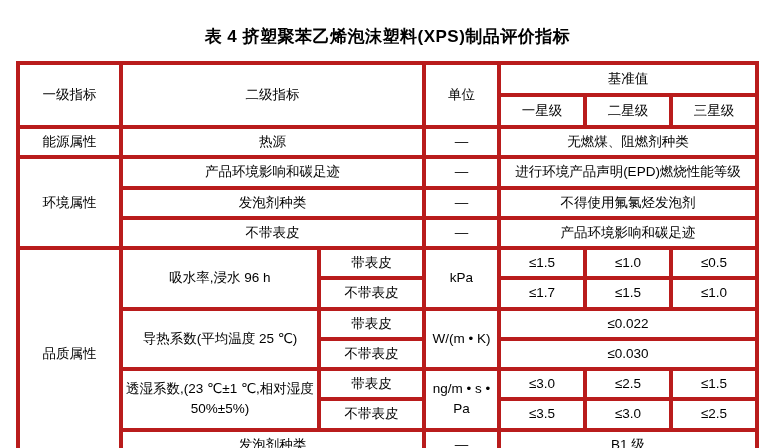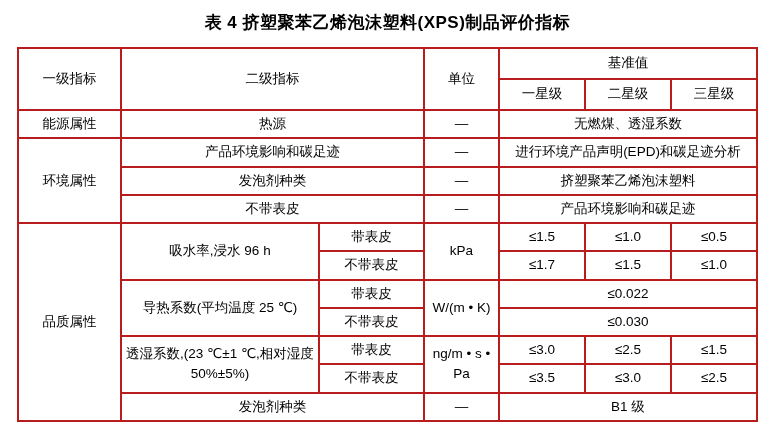--- a/index.html
+++ b/index.html
@@ -18,32 +18,32 @@
     position: relative;
     width: 775px;
     height: 448px;
     box-sizing: border-box;
   }
   .table-title {
     text-align: center;
     font-weight: bold;
     font-size: 17px;
     letter-spacing: 0.5px;
-    padding-top: 11px;
+    padding-top: 25px;
     padding-bottom: 13px;
     font-family: "Liberation Sans", "DejaVu Sans", sans-serif;
   }
   table.main {
     border-collapse: collapse;
     margin: 0 auto;
     width: 739px;
     table-layout: fixed;
   }
   table.main td, table.main th {
-    border: 2px solid #b91c1c;
+    border: 4px solid #b91c1c;
     text-align: center;
     vertical-align: middle;
     font-size: 13.5px;
     font-weight: normal;
     padding: 3px 2px;
     line-height: 1.5;
     font-family: "Liberation Sans", "DejaVu Sans", sans-serif;
   }
   .outer-top td, .outer-top th { border-top-width: 2px; }
   table.main { border: 2px solid #000; }
@@ -97,33 +97,33 @@
       <tr class="hdr">
         <td>一星级</td>
         <td>二星级</td>
         <td>三星级</td>
       </tr>
 
       <tr class="row-h">
         <td class="cell-attr">能源属性</td>
         <td colspan="2">热源</td>
         <td class="dash">—</td>
-        <td colspan="3">无燃煤、透湿系数</td>
+        <td colspan="3">无燃煤、阻燃剂种类</td>
       </tr>
 
       <tr class="row-h">
         <td rowspan="3" class="cell-attr">环境属性</td>
         <td colspan="2">产品环境影响和碳足迹</td>
         <td class="dash">—</td>
-        <td colspan="3">进行环境产品声明(EPD)和碳足迹分析</td>
+        <td colspan="3">进行环境产品声明(EPD)燃烧性能等级</td>
       </tr>
       <tr class="row-h">
         <td colspan="2">发泡剂种类</td>
         <td class="dash">—</td>
-        <td colspan="3">挤塑聚苯乙烯泡沫塑料</td>
+        <td colspan="3">不得使用氟氯烃发泡剂</td>
       </tr>
       <tr class="row-h">
         <td colspan="2">不带表皮</td>
         <td class="dash">—</td>
         <td colspan="3">产品环境影响和碳足迹</td>
       </tr>
 
       <tr class="row-h2">
         <td rowspan="7" class="cell-attr">品质属性</td>
         <td rowspan="2">吸水率,浸水 96 h</td>

